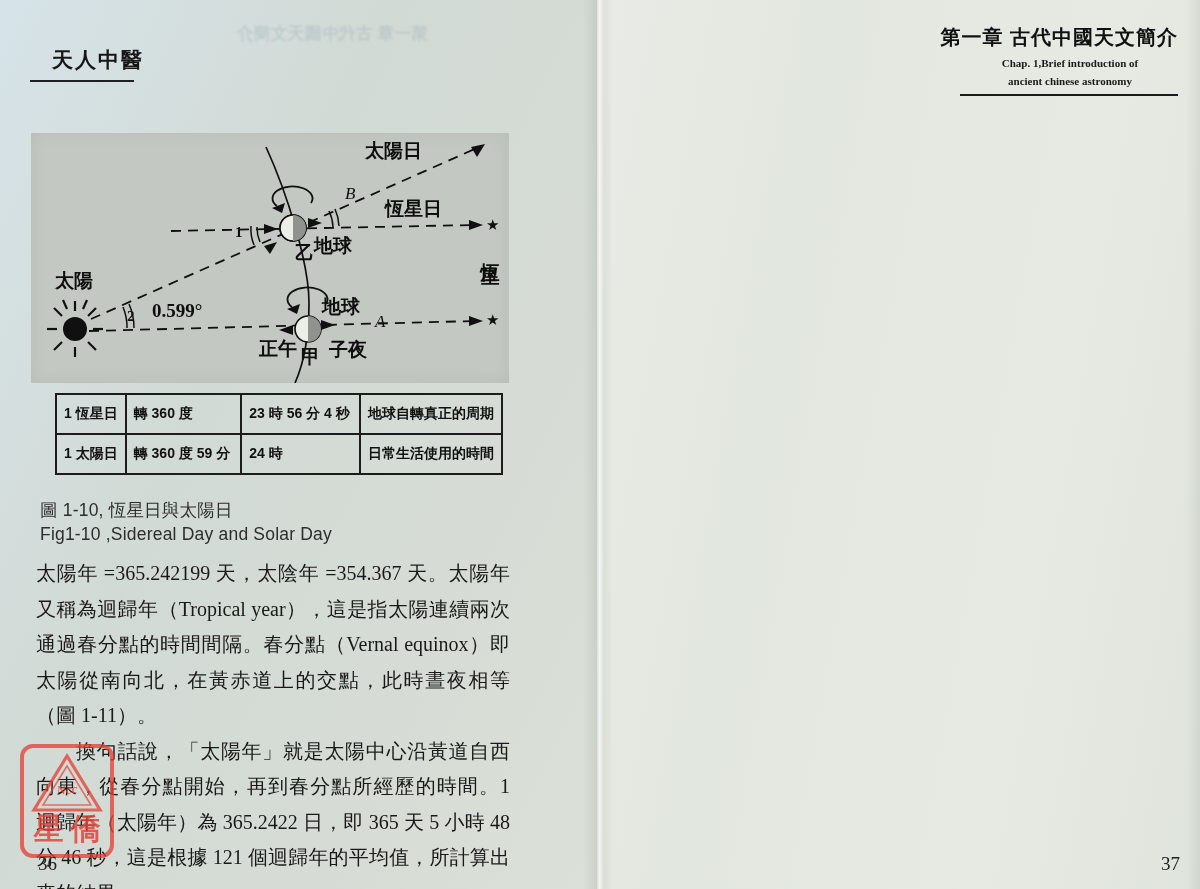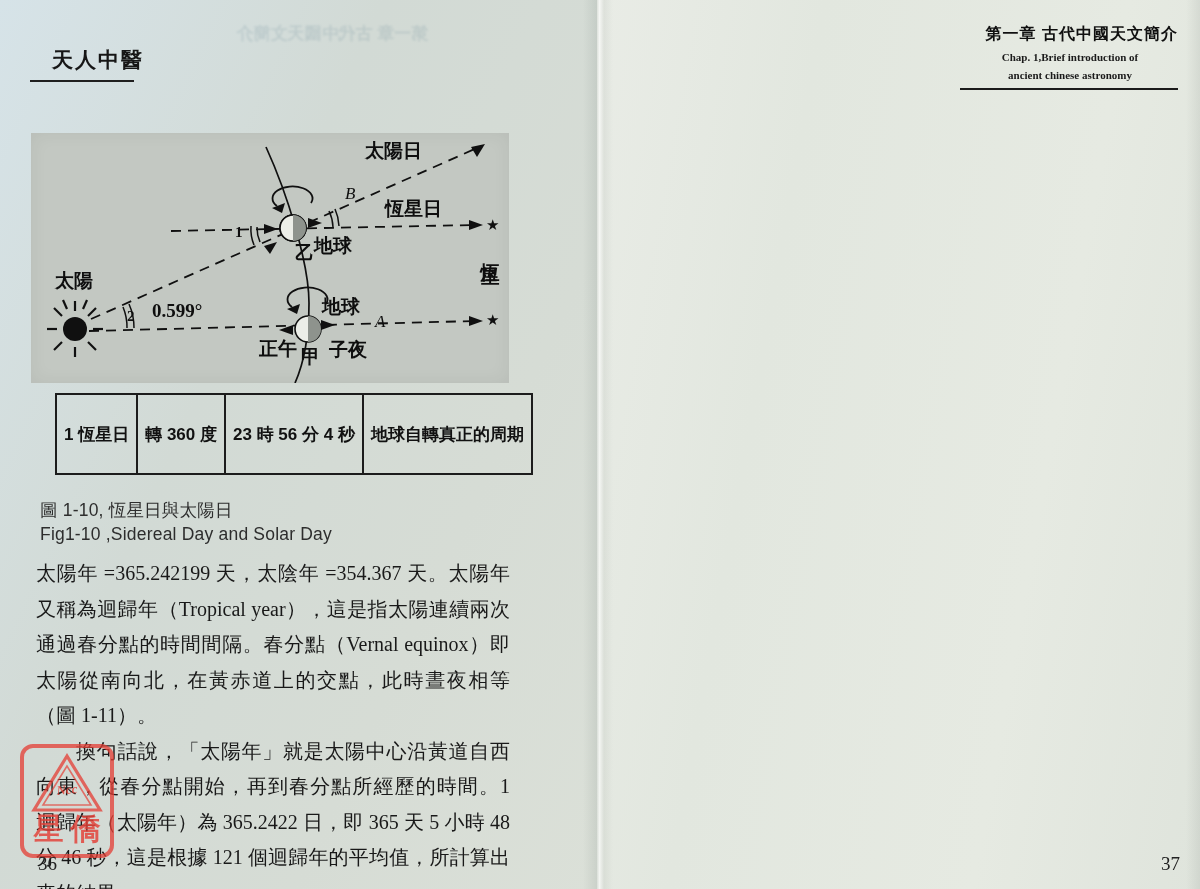--- a/index.html
+++ b/index.html
@@ -39,21 +39,21 @@
   .hdr-left-rule{ position:absolute; left:30px; top:80px; width:104px; height:2px; background:#1f1f1f; }
   .bleedthrough{
     position:absolute; left:128px; top:22px; width:300px;
     font-family:"Liberation Sans", sans-serif; font-weight:bold; font-size:17px;
     color:#4f7486; opacity:0.16; filter:blur(1.2px); transform:scaleX(-1);
     white-space:nowrap;
   }
   .hdr-right{ position:absolute; right:22px; top:24px; text-align:right; }
   .hdr-right-zh{
     font-family:"Liberation Sans", sans-serif; font-weight:bold;
-    font-size:16px; color:#101010; letter-spacing:1px;
+    font-size:20px; color:#101010; letter-spacing:1px;
   }
   .hdr-right-en{
     font-family:"Liberation Serif", serif; font-weight:bold;
     font-size:11px; color:#1a1a1a; line-height:18px; text-align:center;
     margin-left:auto; width:216px; margin-top:3px;
   }
   .hdr-right-rule{ width:218px; height:2px; background:#1b1b1b; margin-top:4px; margin-left:auto; }
 
   
   .fig110{
@@ -67,21 +67,21 @@
   }
   .dlabel.small{ font-size:15px; }
   .dlabel.it{ font-style:italic; font-family:"Liberation Serif",serif; font-weight:normal; font-size:17px; }
   .vert{ writing-mode:vertical-rl; text-orientation:upright; letter-spacing:4px; }
   .star-glyph{ position:absolute; font-size:15px; color:#101010; line-height:1; }
 
   
   .tbl{
     position:absolute; left:55px; top:393px; width:448px; height:82px;
     border-collapse:collapse; font-family:"Liberation Sans", sans-serif;
-    font-size:17px; font-weight:600; color:#111;
+    font-size:14px; font-weight:600; color:#111;
   }
   .tbl td{
     border:2px solid #1c1c1c; padding:0 7px; vertical-align:middle;
     white-space:nowrap;
   }
   .tbl td:nth-child(1){ width:62px; }
   .tbl td:nth-child(2){ width:116px; }
   .tbl td:nth-child(3){ width:119px; }
 
   
@@ -204,20 +204,26 @@
   </div>
 
   <table class="tbl">
     <tbody>
         <tr>
       <td>1 恆星日</td>
       <td>轉 360 度</td>
       <td>23 時 56 分 4 秒</td>
       <td>地球自轉真正的周期</td>
     </tr>
+    <tr>
+      <td>1 太陽日</td>
+      <td>轉 360 度 59 分</td>
+      <td>24 時</td>
+      <td>日常生活使用的時間</td>
+    </tr>
   </tbody>
     </table>
 
   <div class="caption" style="left:40px; top:498px;">
     <div>圖 1-10, 恆星日與太陽日</div>
     <div>Fig1-10 ,Sidereal Day and Solar Day</div>
   </div>
 
   <div class="body-left">
     <p>太陽年 =365.242199 天，太陰年 =354.367 天。太陽年又稱為迴歸年（Tropical year），這是指太陽連續兩次通過春分點的時間間隔。春分點（Vernal equinox）即太陽從南向北，在黃赤道上的交點，此時晝夜相等（圖 1-11）。</p>

